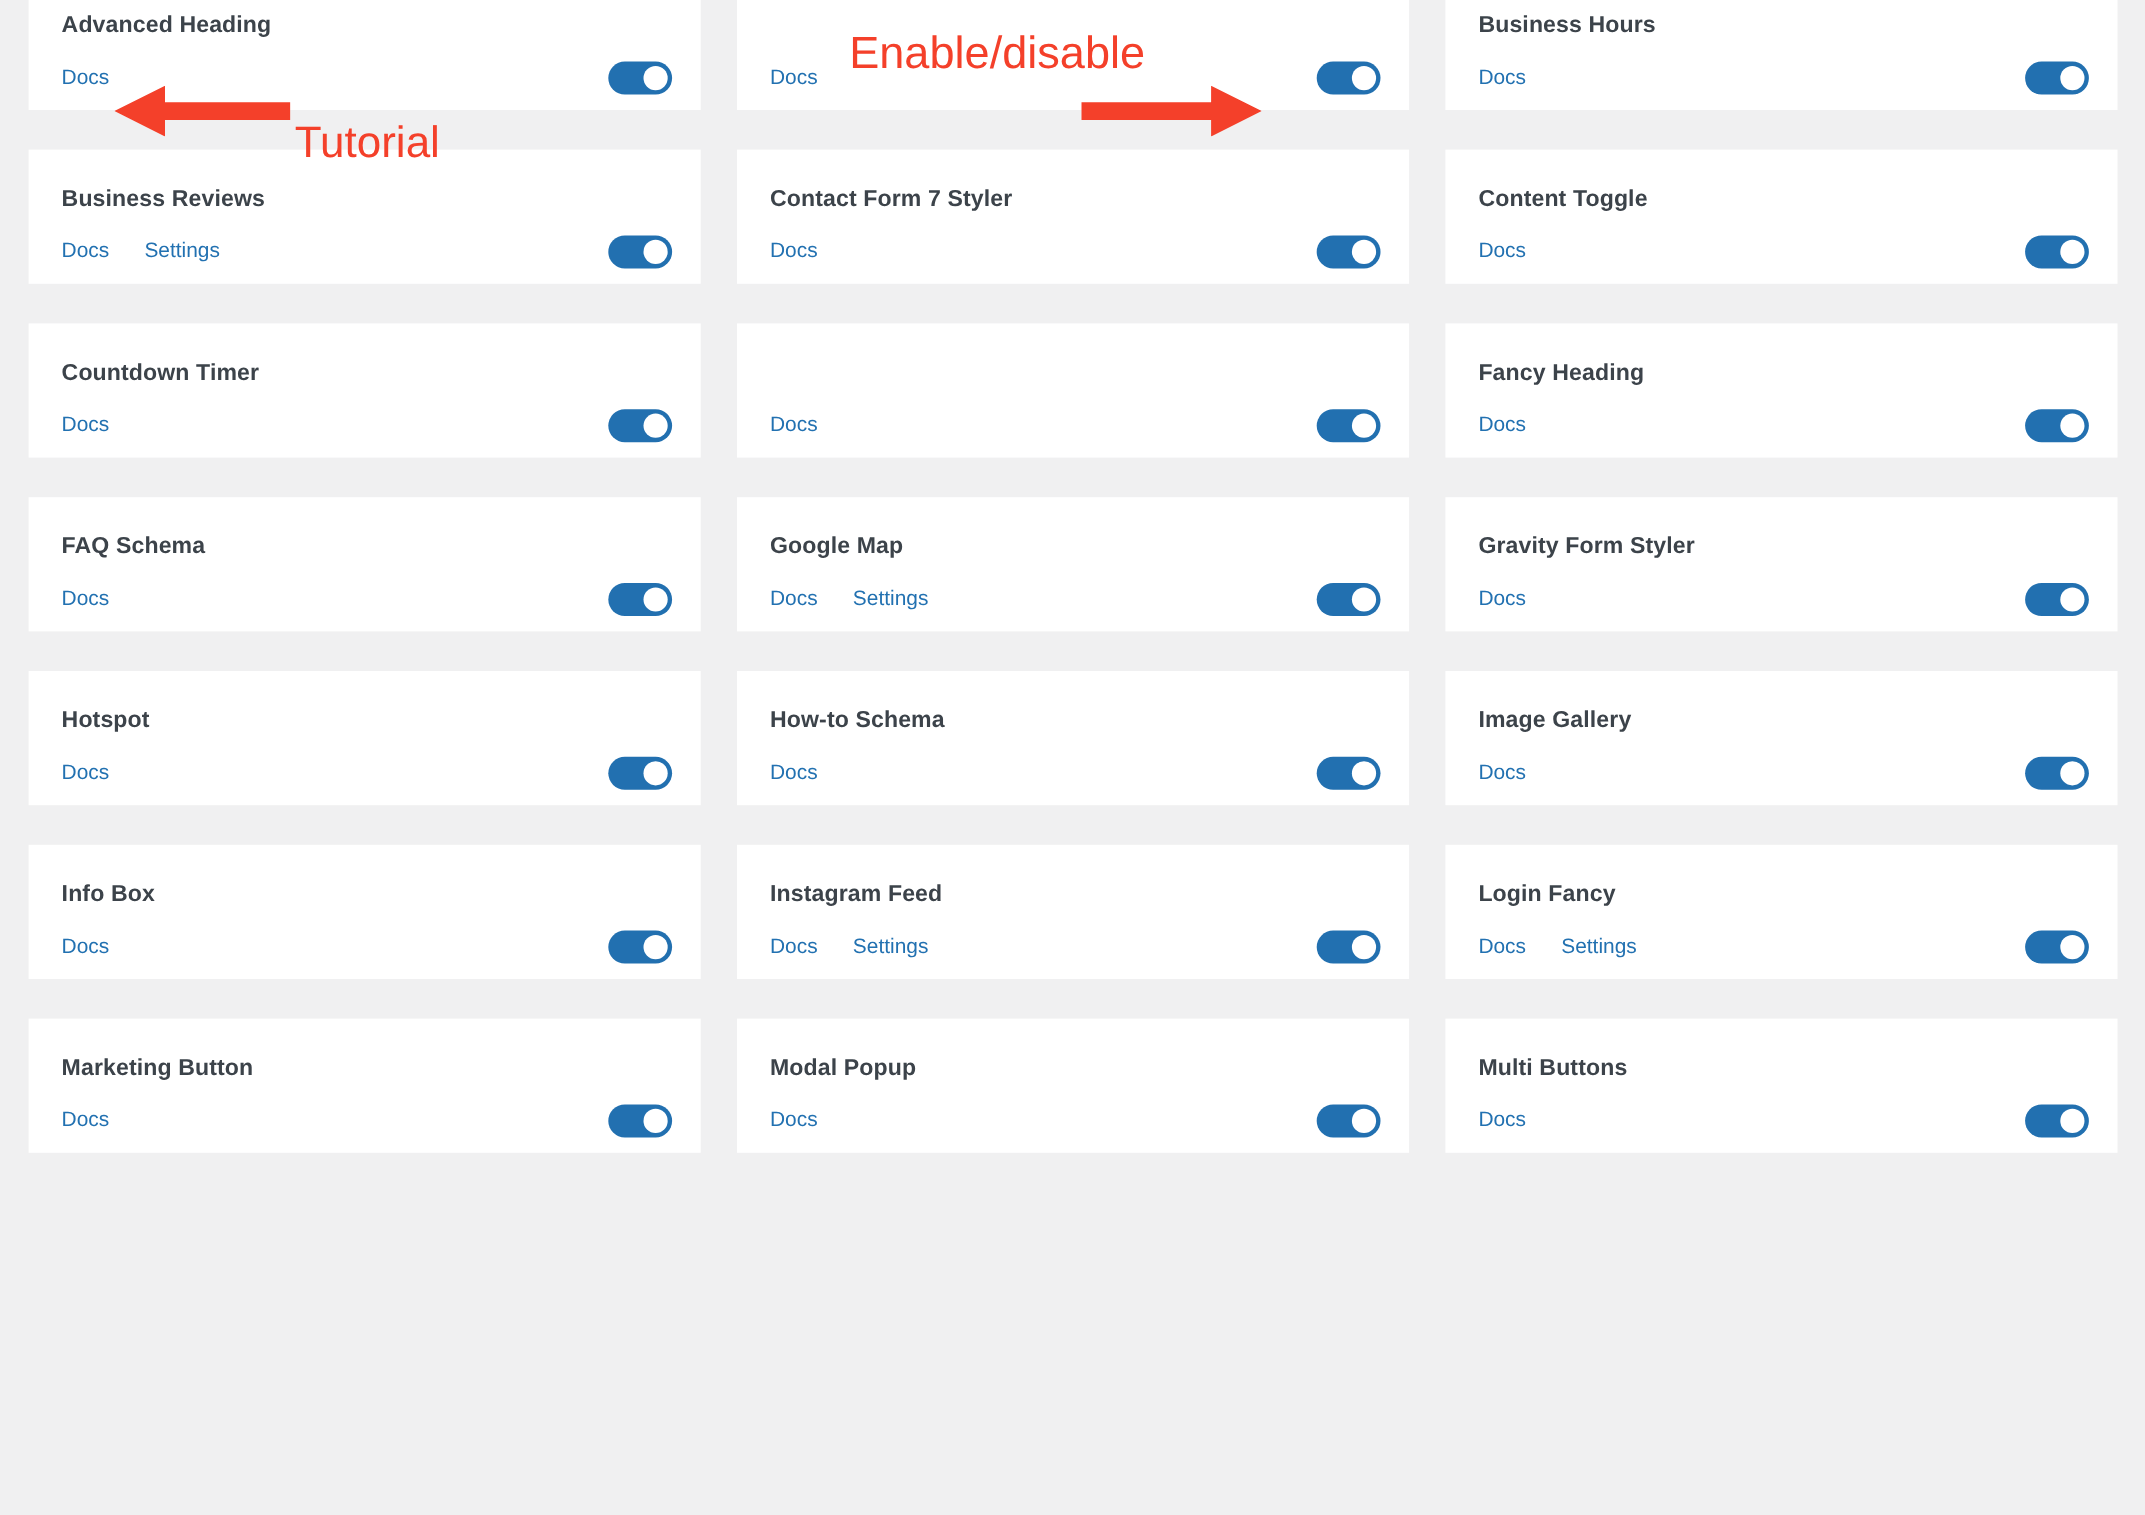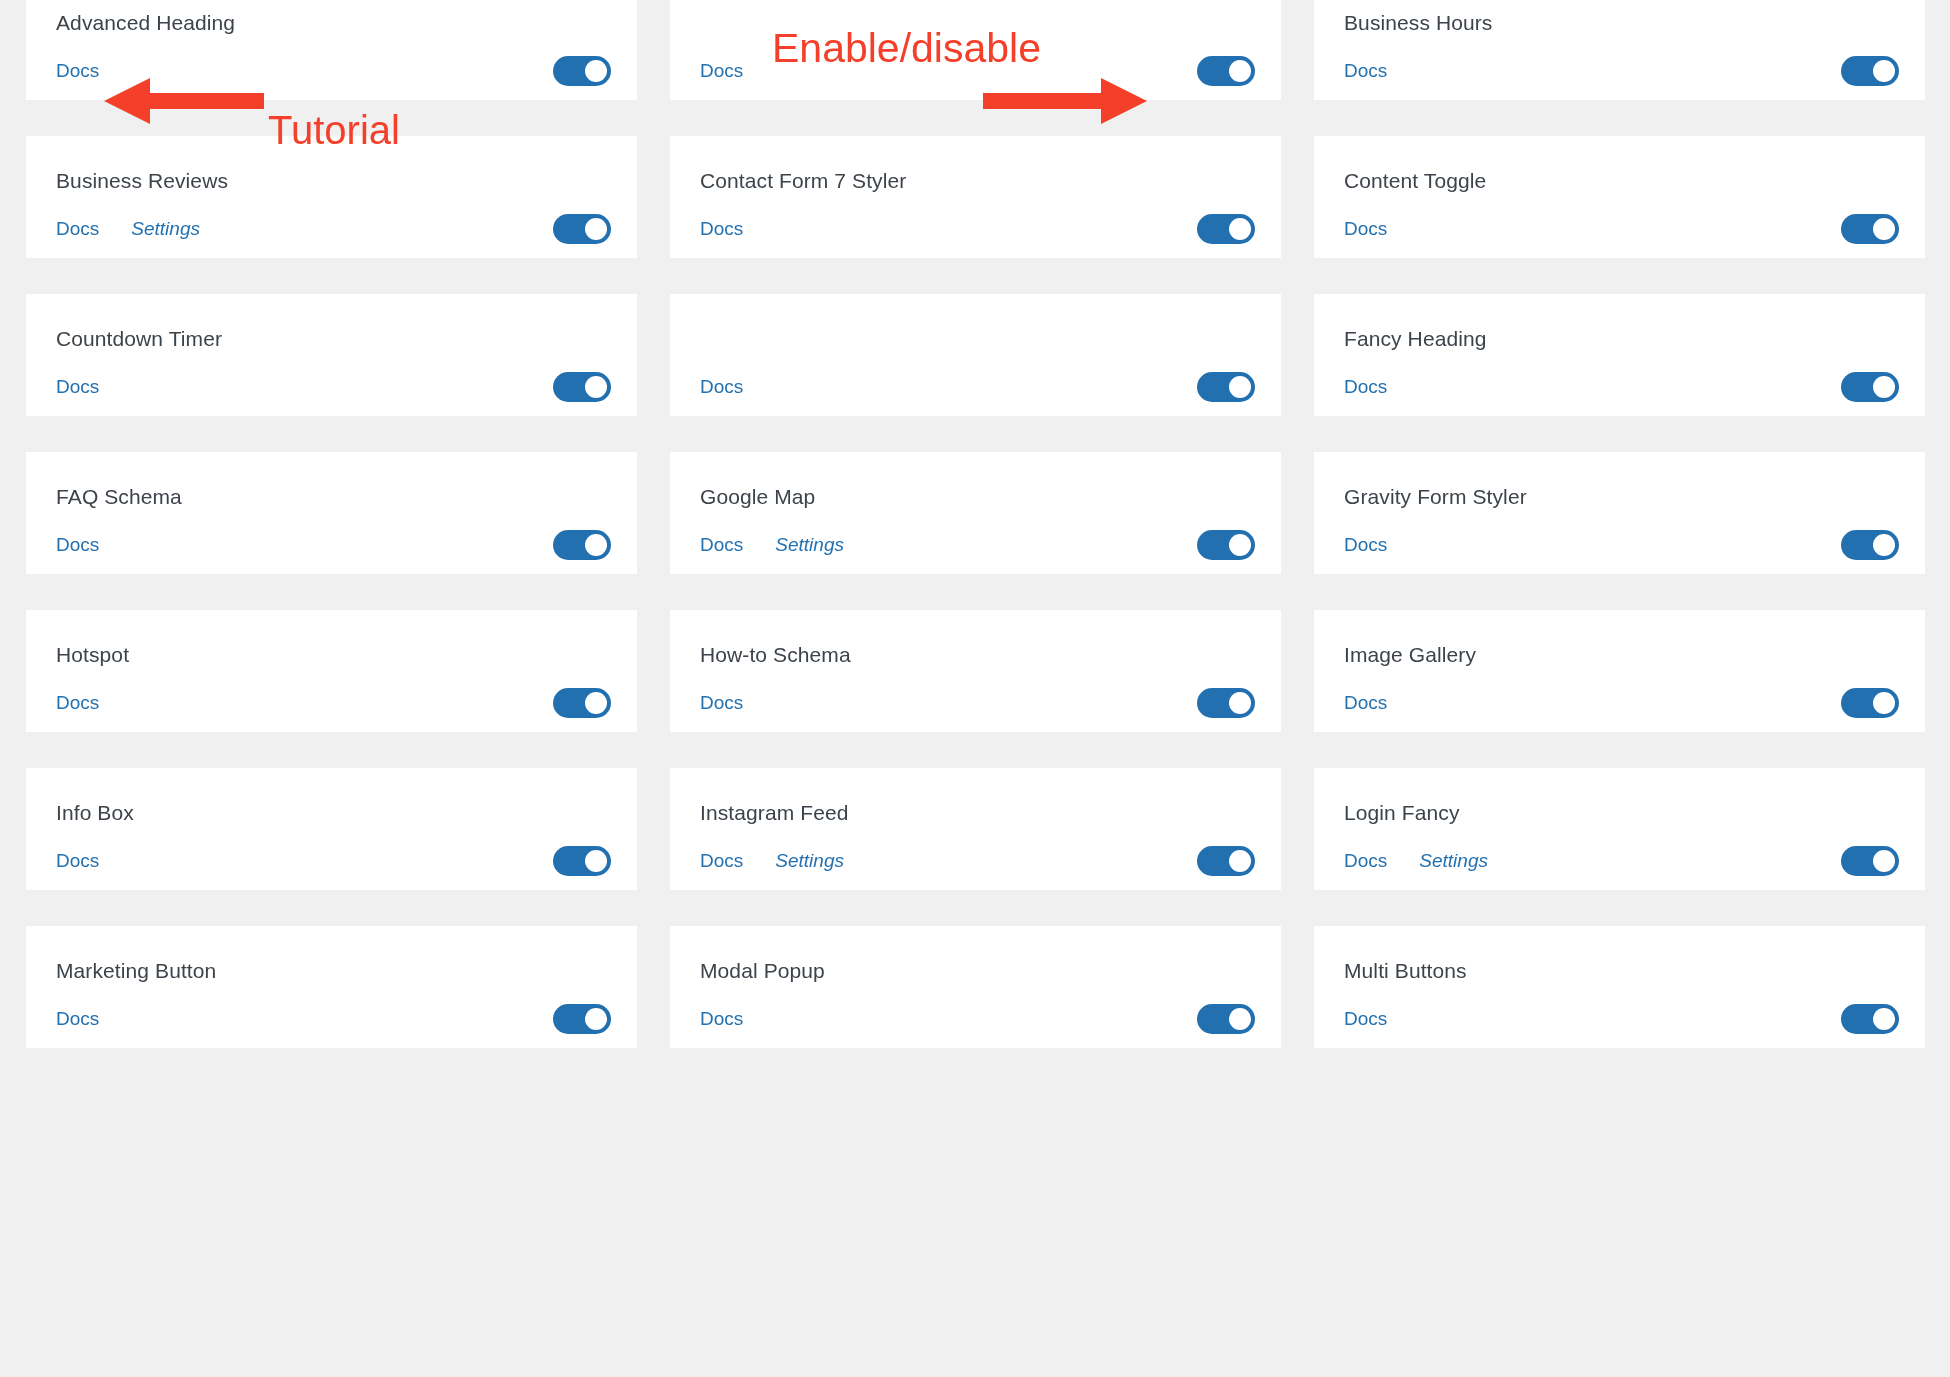--- a/index.html
+++ b/index.html
@@ -32,21 +32,21 @@
     height: 122px;
     padding: 32px 30px 0 30px;
     box-sizing: border-box;
     position: relative;
   }
 
   .module-title {
     font-size: 21px;
     line-height: 26px;
     color: #3c434a;
-    font-weight: 400;
+    font-weight: 700;
     letter-spacing: .1px;
     white-space: nowrap;
   }
 
   .module-footer {
     position: absolute;
     left: 30px;
     right: 26px;
     top: 78px;
     display: flex;
@@ -56,21 +56,20 @@
   .module-link {
     font-size: 19px;
     line-height: 22px;
     color: #2271b1;
     text-decoration: none;
     cursor: pointer;
     white-space: nowrap;
   }
   .module-link.settings-link {
     margin-left: 32px;
-    font-style: italic;
   }
 
   .toggle-spacer { flex: 1 1 auto; }
 
   
   .toggle-switch {
     width: 58px;
     height: 30px;
     border-radius: 15px;
     background: #2270b0;

